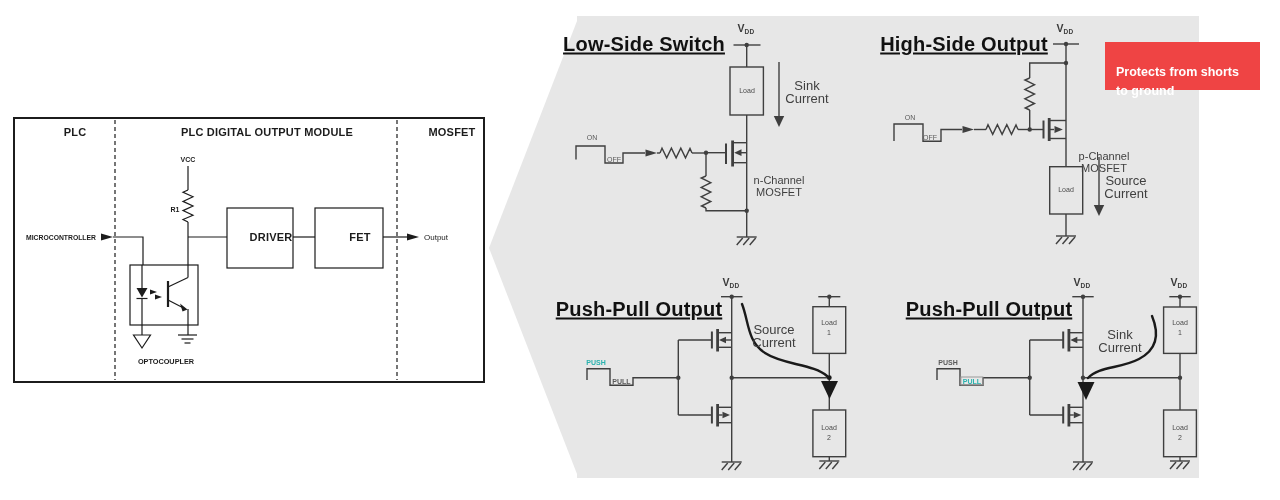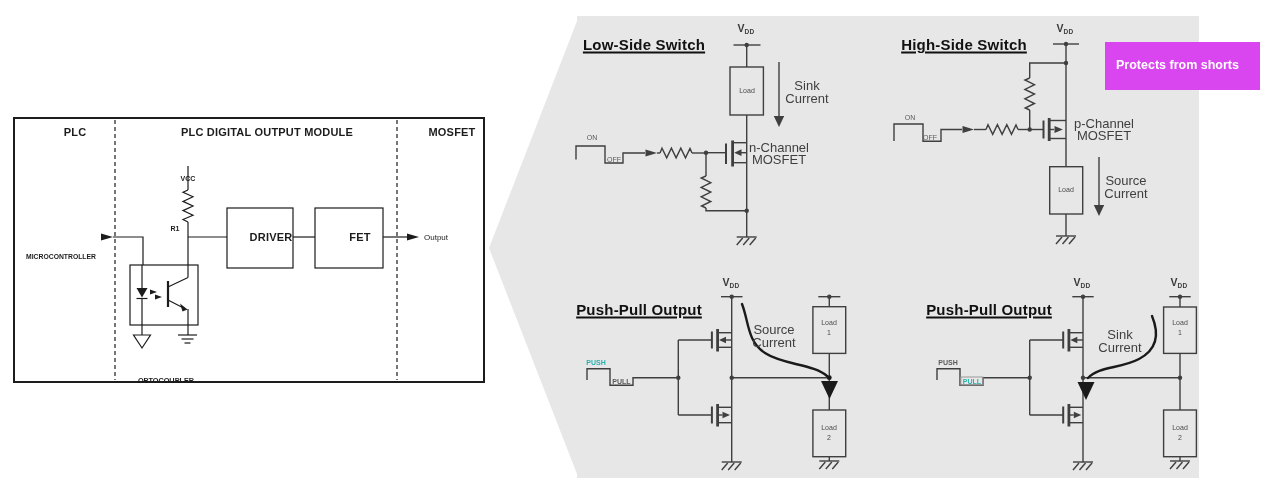--- a/index.html
+++ b/index.html
@@ -2,37 +2,37 @@
 <html><head>
 <meta charset="utf-8">
 <style>
   html,body{margin:0;padding:0;background:#ffffff;}
   #stage{position:relative;width:1280px;height:500px;background:#ffffff;overflow:hidden;
          font-family:"Liberation Sans",sans-serif;}
   svg{position:absolute;left:0;top:0;}
   .lbl{position:absolute;transform:translate(-50%,-50%);white-space:nowrap;text-align:center;}
   
   .lp-h{font-size:11px;font-weight:bold;color:#1c1c1c;letter-spacing:.2px;padding-left:22px;}
-  .lp-s{font-size:7px;font-weight:bold;color:#1c1c1c;margin-top:19px;}
+  .lp-s{font-size:7px;font-weight:bold;color:#1c1c1c;}
   .lp-r{font-size:8px;color:#1c1c1c;text-align:center;}
   
-  .t-title{font-size:15px;font-weight:bold;color:#111;text-decoration:underline;
+  .t-title{font-size:20px;font-weight:bold;color:#111;text-decoration:underline;
            text-decoration-thickness:1.5px;text-underline-offset:2px;letter-spacing:.2px;text-align:right;}
   .t-cur{font-size:13px;color:#3f3f3f;line-height:12.5px;}
-  .t-mos{font-size:13px;color:#3f3f3f;line-height:11.5px;}
+  .t-mos{font-size:11px;color:#3f3f3f;line-height:11.5px;margin-top:33px;}
   .t-load{font-size:7px;color:#4a4a4a;line-height:9.5px;}
   .t-sig{font-size:7px;color:#5a5a5a;}
   .t-sigb{font-size:7px;font-weight:bold;color:#5a5a5a;}
   .teal{color:#29b2ae;}
   .pullbox{border:1px solid #9a9a9a;padding:0 1.5px;background:transparent;}
   .vdd{font-size:10.5px;font-weight:bold;color:#3a3a3a;}
   .vdd sub{font-size:6.5px;vertical-align:-2px;letter-spacing:.2px;}
-  .callout{position:absolute;left:1105px;top:42px;width:155px;height:48px;background:#d946ef;
+  .callout{position:absolute;left:1105px;top:42px;width:155px;height:48px;background:#ef4444;
            color:#ffffff;font-weight:bold;font-size:12.5px;line-height:19px;
-           padding:14px 0 0 11px;box-sizing:border-box;}
+           padding:21px 0 0 11px;box-sizing:border-box;}
 </style>
 </head>
 <body>
 
 <div id="stage">
 
   <svg width="1280" height="500">
     <rect x="577" y="16" width="622" height="462" fill="#e7e7e7"></rect>
     <polygon points="577,21 489,248 577,474" fill="#e7e7e7"></polygon>
   </svg>
@@ -280,21 +280,21 @@
   <div class="lbl lp-h" style="left:441px;top:132px">MOSFET</div>
   <div class="lbl lp-s" style="left:61px;top:237px;font-size:6.8px">MICROCONTROLLER</div>
   <div class="lbl lp-s" style="left:188px;top:159px">VCC</div>
   <div class="lbl lp-s" style="left:175px;top:209px">R1</div>
   <div class="lbl lp-h" style="left:260px;top:237px">DRIVER</div>
   <div class="lbl lp-h" style="left:349px;top:237px">FET</div>
   <div class="lbl lp-r" style="left:436px;top:237px">Output</div>
   <div class="lbl lp-s" style="left:166px;top:361px;font-size:7.3px">OPTOCOUPLER</div>
 
   <div class="lbl t-title" style="left:644px;top:44px">Low-Side Switch</div>
-  <div class="lbl t-title" style="left:964px;top:44px">High-Side Switch</div>
+  <div class="lbl t-title" style="left:964px;top:44px">High-Side Output</div>
   <div class="lbl t-title" style="left:639px;top:309px">Push-Pull Output</div>
   <div class="lbl t-title" style="left:989px;top:309px">Push-Pull Output</div>
 
   <div class="lbl vdd" style="left:746px;top:28px"><span>V</span><sub>DD</sub></div>
   <div class="lbl vdd" style="left:1065px;top:28px"><span>V</span><sub>DD</sub></div>
   <div class="lbl vdd" style="left:731px;top:282px"><span>V</span><sub>DD</sub></div>
   <div class="lbl vdd" style="left:1082px;top:282px"><span>V</span><sub>DD</sub></div>
   <div class="lbl vdd" style="left:1179px;top:282px"><span>V</span><sub>DD</sub></div>
 
   <div class="lbl t-load" style="left:747px;top:91px">Load</div>
@@ -346,15 +346,16 @@
   <div class="lbl t-sig" style="left:614px;top:158.5px">OFF</div>
   <div class="lbl t-sig" style="left:910px;top:117px">ON</div>
   <div class="lbl t-sig" style="left:930px;top:136.5px">OFF</div>
   <div class="lbl t-sigb teal" style="left:596px;top:361.5px">PUSH</div>
   <div class="lbl t-sigb" style="left:621.5px;top:381.3px">PULL</div>
   <div class="lbl t-sigb" style="left:948px;top:361.5px">PUSH</div>
   <div class="lbl t-sigb teal pullbox" style="left:972px;top:381.3px">PULL</div>
 
   <div class="callout">
     <div>Protects from shorts</div>
+    <div>to ground</div>
   </div>
 
 </div>
 
 </body></html>

